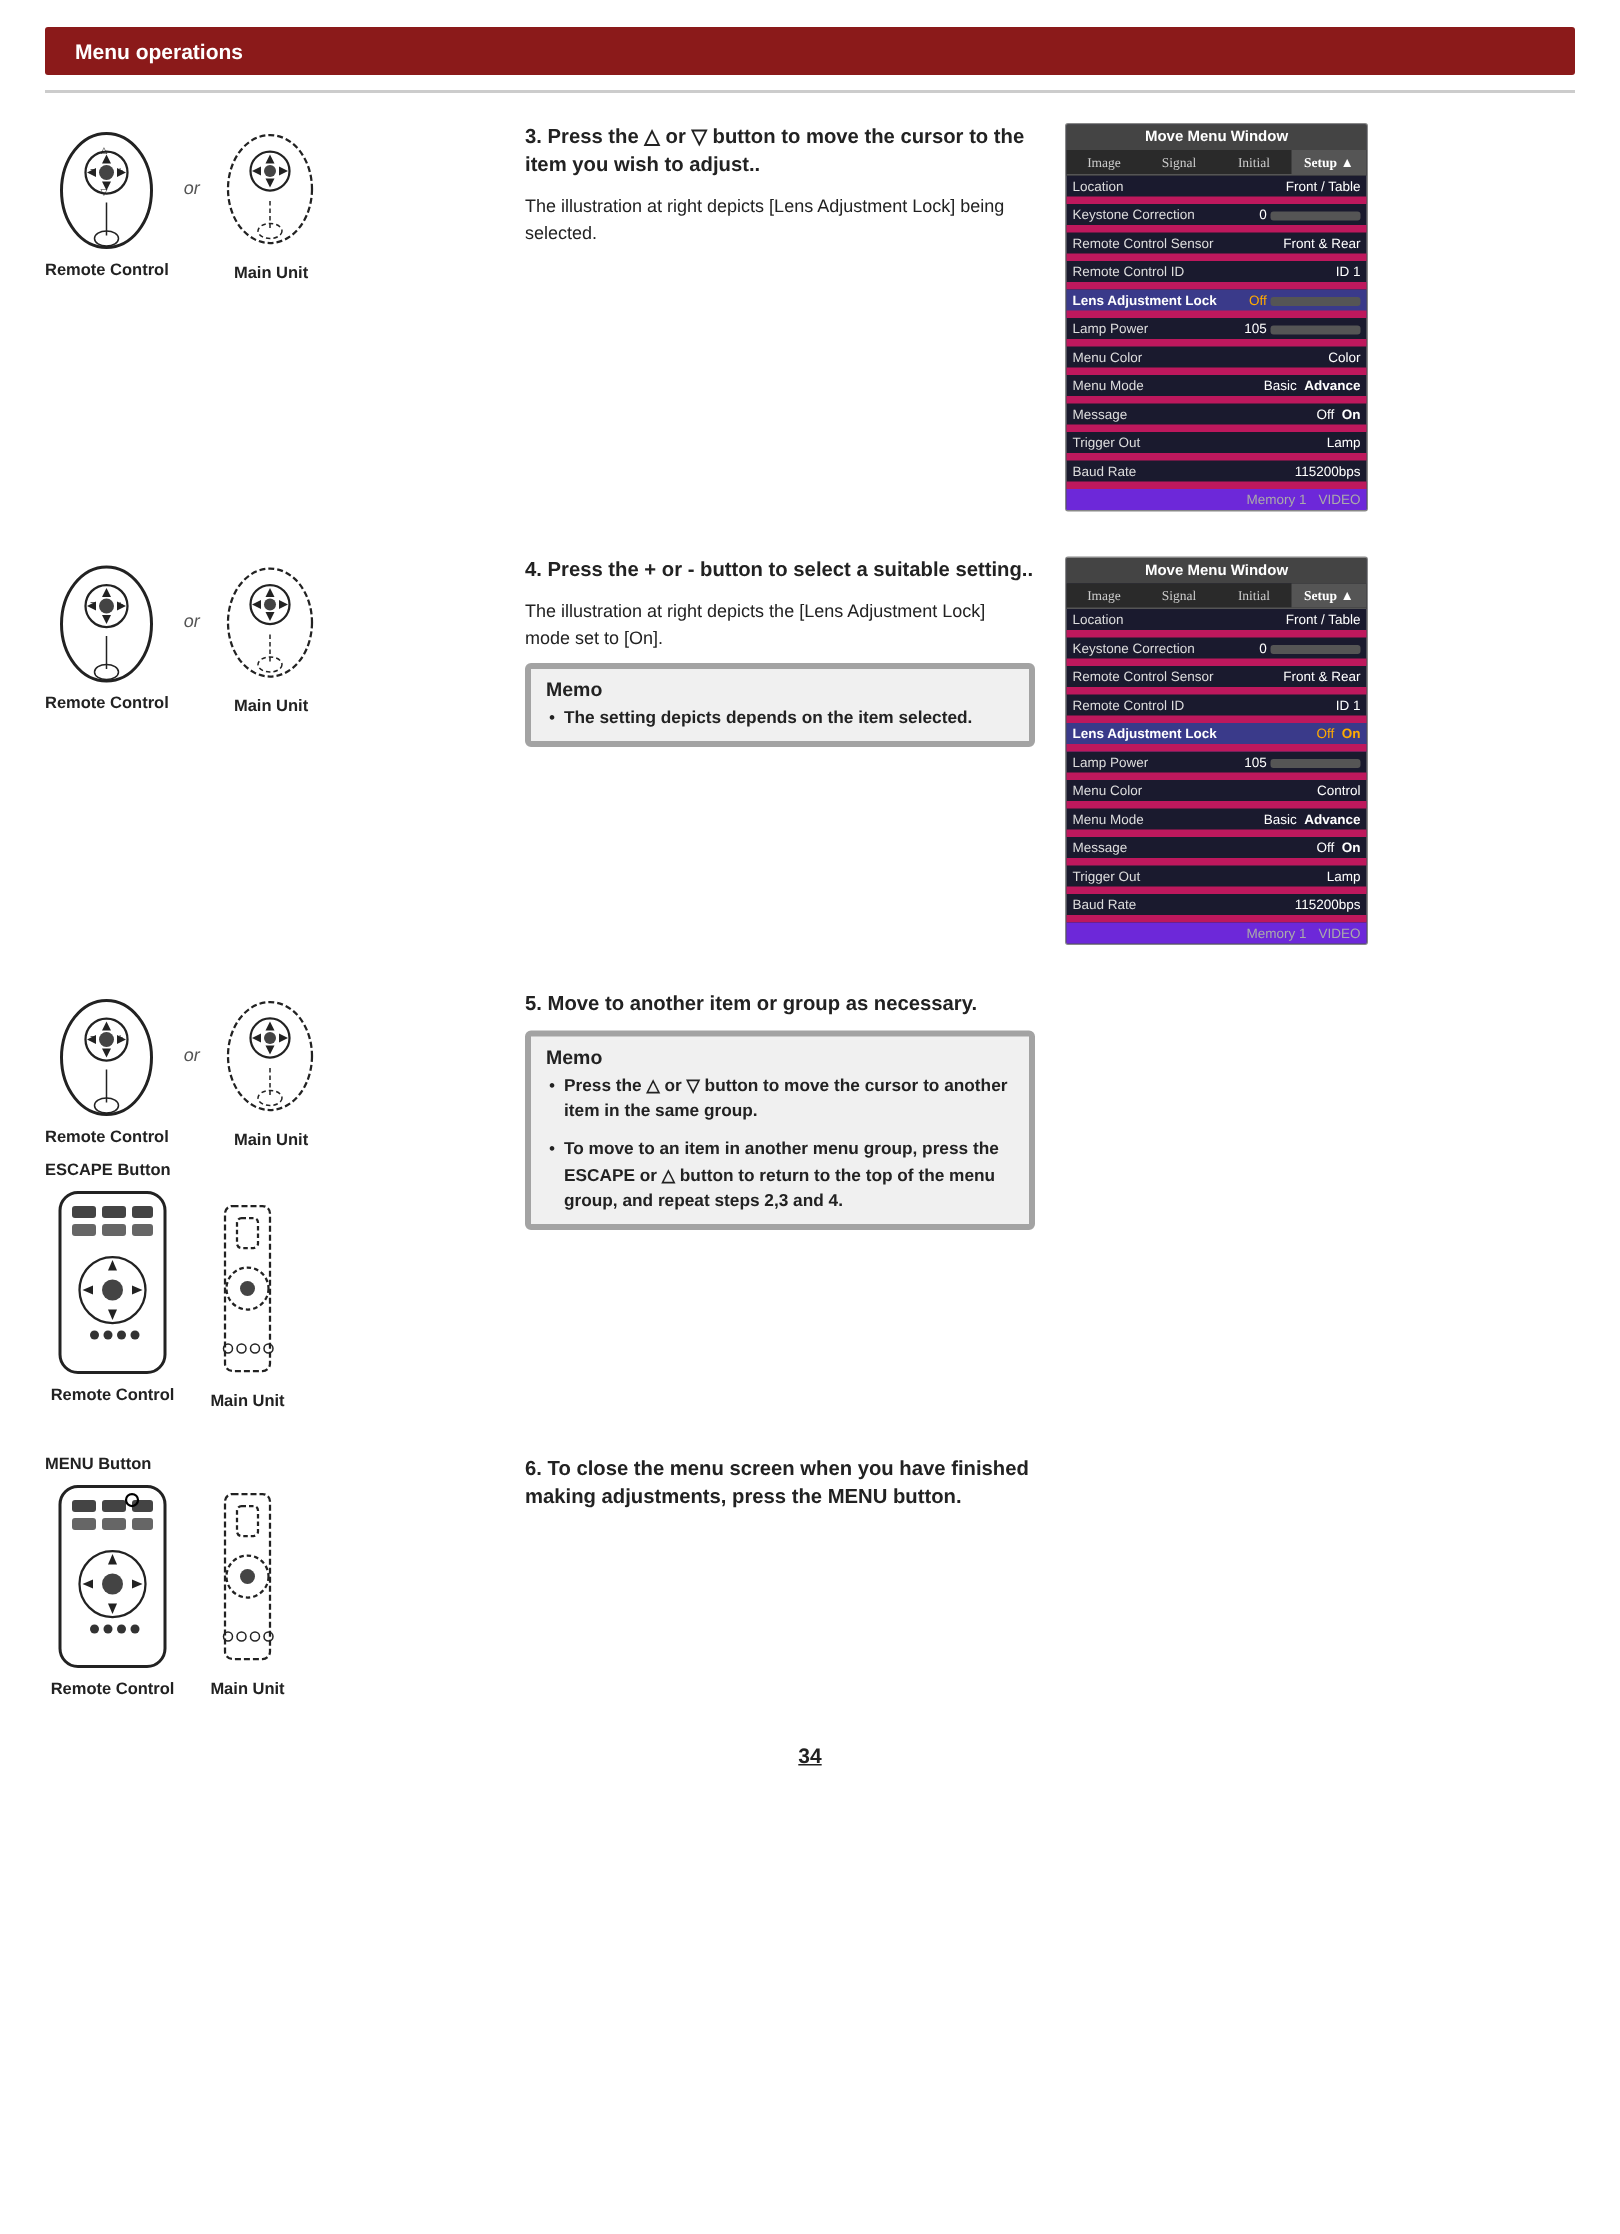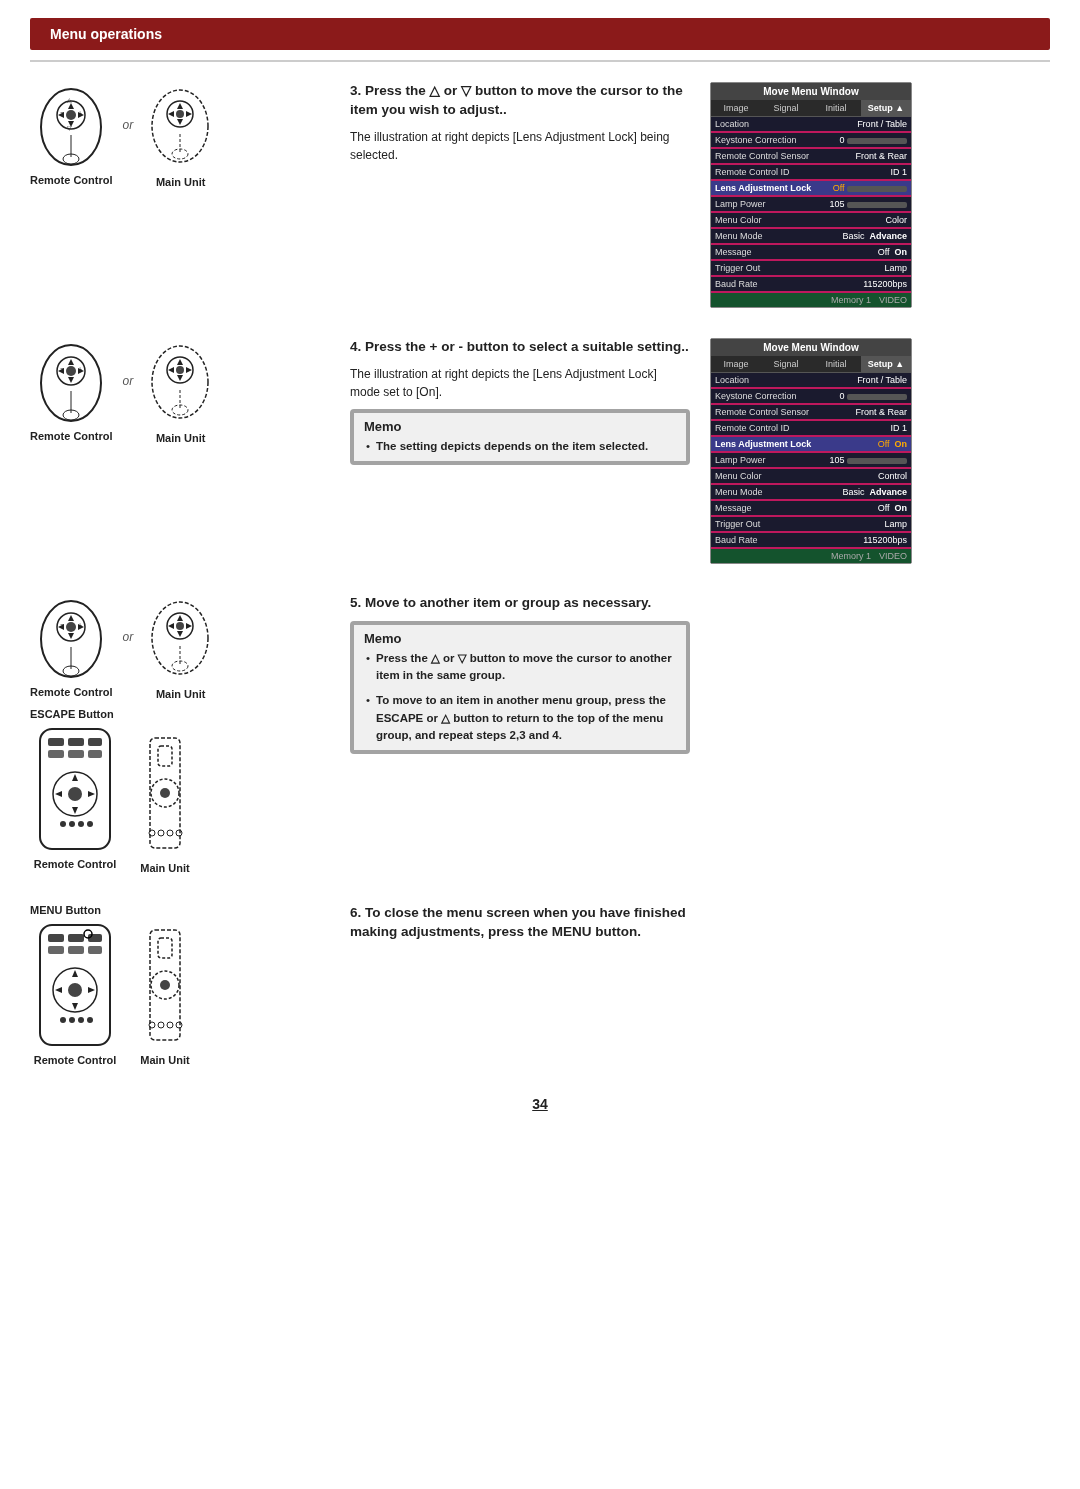--- a/index.html
+++ b/index.html
@@ -141,40 +141,41 @@
       font-weight: bold;
       font-size: 10px;
       text-align: center;
       padding: 3px;
     }
 
     .menu-tabs {
       display: flex;
       background: #2a2a2a;
       border-bottom: 1px solid #555;
+      font-family: Liberation Serif, serif;
     }
 
     .menu-tab {
       flex: 1;
       text-align: center;
       padding: 3px 2px;
       font-size: 9px;
       color: #ccc;
     }
 
     .menu-tab.active {
       background: #555;
       color: #fff;
       font-weight: bold;
     }
 
     .menu-row {
       display: flex;
       padding: 2px 4px;
-      border-bottom: 2px solid #be185d;
+      border-bottom: 5px solid #be185d;
       min-height: 16px;
       align-items: center;
       justify-content: space-between;
     }
 
     .menu-row.highlighted {
       background: #3a3a8a;
     }
 
     .menu-row-label {
@@ -189,21 +190,21 @@
       text-align: right;
     }
 
     .menu-row-value.orange {
       color: #ffaa00;
     }
 
     .menu-footer {
       display: flex;
       justify-content: flex-end;
-      background: #14532d;
+      background: #6d28d9;
       padding: 2px 4px;
       gap: 8px;
     }
 
     .menu-footer-item {
       font-size: 9px;
       color: #aaa;
     }
 
     

